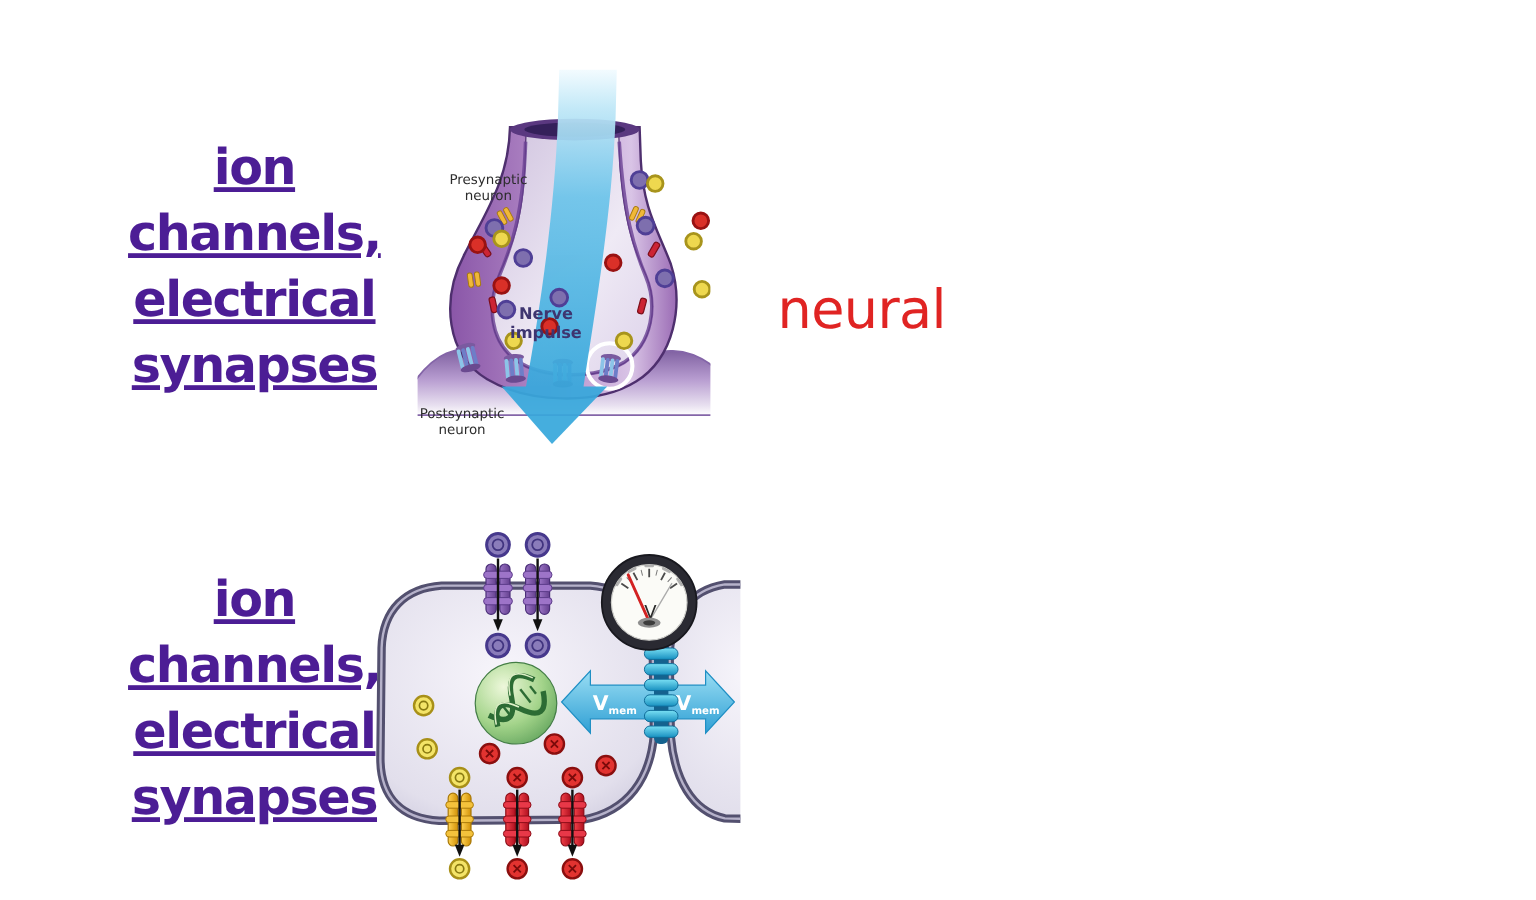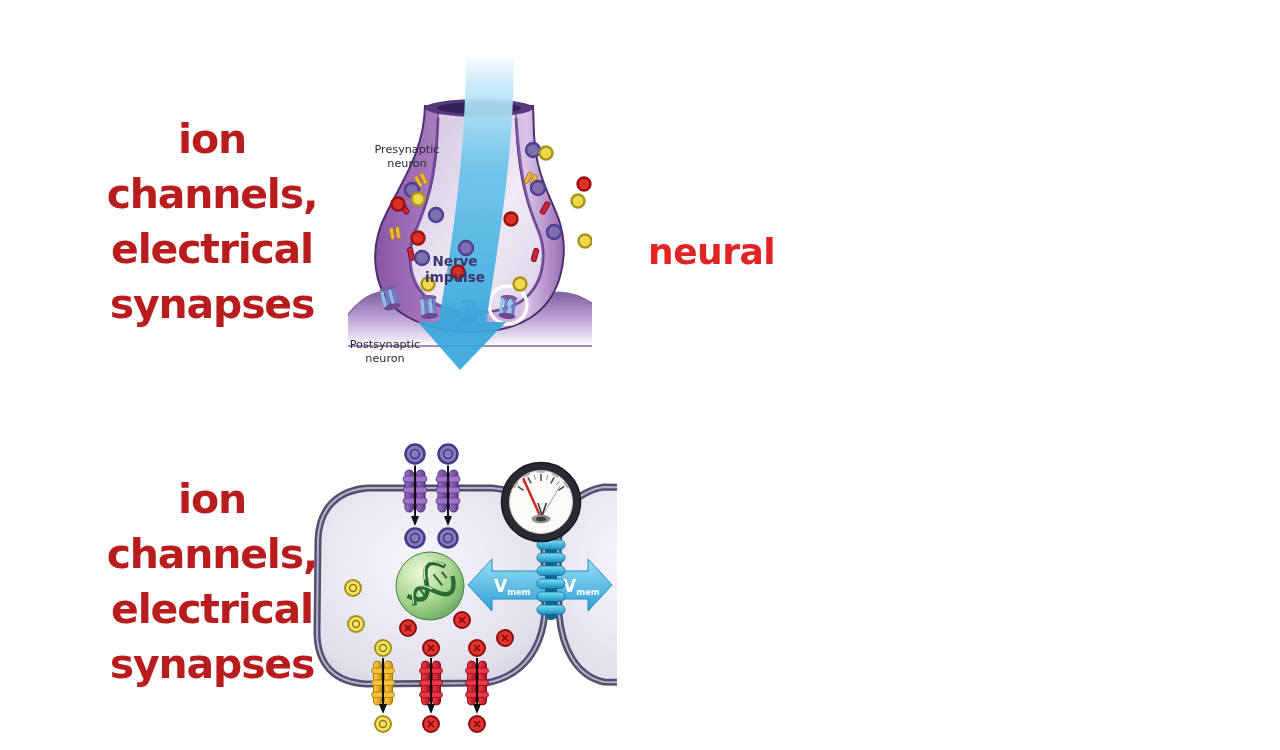--- a/index.html
+++ b/index.html
@@ -1,21 +1,21 @@
 <!DOCTYPE html>
 <html><head>
 <meta charset="utf-8">
 <style>
   html,body{margin:0;padding:0;background:#ffffff;}
   .slide{position:relative;width:1280px;height:750px;background:#ffffff;overflow:hidden;
          font-family:"DejaVu Sans","Liberation Sans",sans-serif;}
-  .side-label{position:absolute;width:256px;text-align:center;color:#b91c1c;
-              font-size:41px;line-height:55px;font-weight:600;letter-spacing:-1.2px;}
+  .side-label{position:absolute;width:256px;text-align:center;color:#4c1d95;
+              font-size:41px;line-height:55px;font-weight:600;letter-spacing:-1.2px;text-decoration:underline;}
   .side-label div{white-space:nowrap;}
-  .category{position:absolute;color:#e02423;font-weight:700;font-size:36px;
+  .category{position:absolute;color:#e02423;font-weight:400;font-size:45px;
             letter-spacing:-0.5px;white-space:nowrap;}
   svg{position:absolute;display:block;}
   svg text{font-family:"DejaVu Sans","Liberation Sans",sans-serif;}
   .small-lab{font-size:11.2px;font-weight:500;fill:#2c2c2c;}
   .imp-lab{font-size:13.5px;font-weight:600;fill:#3e3570;}
   .ves-p{fill:#7e6fae;stroke:#4f3f96;stroke-width:2.4;}
   .ves-r{fill:#da3028;stroke:#991212;stroke-width:2.4;}
   .ves-y{fill:#eed84f;stroke:#a8941c;stroke-width:2.4;}
   .ion-p{fill:#8a7cba;stroke:#46388c;stroke-width:2.5;}
   .ion-y{fill:#f4e468;stroke:#a89018;stroke-width:2;}

